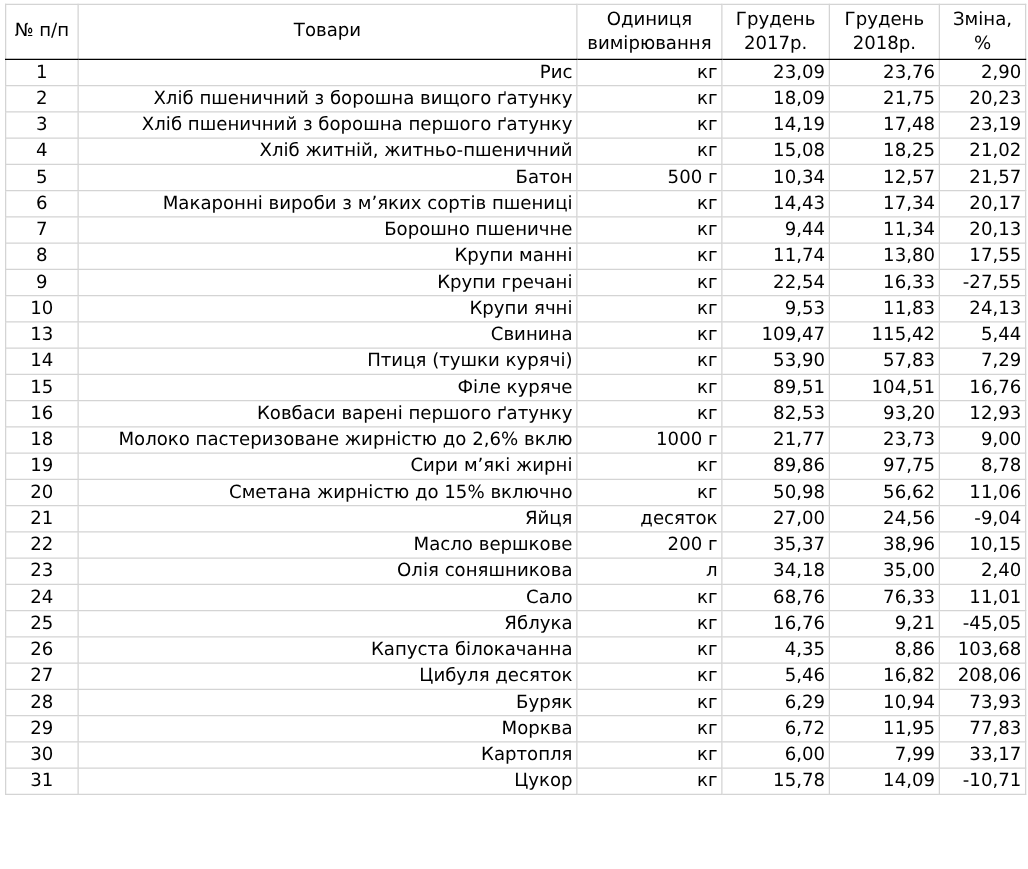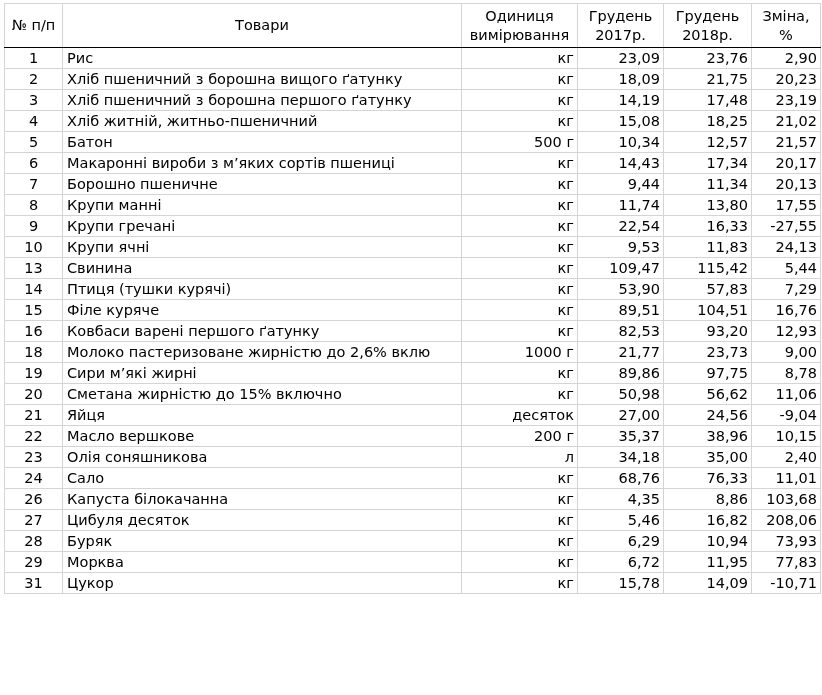--- a/index.html
+++ b/index.html
@@ -36,21 +36,21 @@
     }
     .sheet thead th {
       height: 43px;
       line-height: 19px;
       text-align: center;
       vertical-align: middle;
       border-bottom: 1.5px solid #000;
       white-space: normal;
     }
     .c-num { text-align: center; }
-    .c-name { text-align: left; padding-left: 4px !important; }
+    .c-name { text-align: right; padding-left: 4px !important; }
     .c-unit { text-align: right; }
     .c-val { text-align: right; }
     tr.bold td { font-weight: normal; }
     col.w-num  { width: 58px; }
     col.w-name { width: 399px; }
     col.w-unit { width: 116px; }
     col.w-v17  { width: 86px; }
     col.w-v18  { width: 88px; }
     col.w-chg  { width: 69px; }
   </style>
@@ -238,20 +238,28 @@
         <td class="c-val">2,40</td>
       </tr>
       <tr>
         <td class="c-num">24</td>
         <td class="c-name">Сало</td>
         <td class="c-unit">кг</td>
         <td class="c-val">68,76</td>
         <td class="c-val">76,33</td>
         <td class="c-val">11,01</td>
       </tr>
+      <tr>
+        <td class="c-num">25</td>
+        <td class="c-name">Яблука</td>
+        <td class="c-unit">кг</td>
+        <td class="c-val">16,76</td>
+        <td class="c-val">9,21</td>
+        <td class="c-val">-45,05</td>
+      </tr>
       <tr class="bold">
         <td class="c-num">26</td>
         <td class="c-name">Капуста білокачанна</td>
         <td class="c-unit">кг</td>
         <td class="c-val">4,35</td>
         <td class="c-val">8,86</td>
         <td class="c-val">103,68</td>
       </tr>
       <tr class="bold">
         <td class="c-num">27</td>
@@ -269,20 +277,28 @@
         <td class="c-val">10,94</td>
         <td class="c-val">73,93</td>
       </tr>
       <tr>
         <td class="c-num">29</td>
         <td class="c-name">Морква</td>
         <td class="c-unit">кг</td>
         <td class="c-val">6,72</td>
         <td class="c-val">11,95</td>
         <td class="c-val">77,83</td>
+      </tr>
+      <tr>
+        <td class="c-num">30</td>
+        <td class="c-name">Картопля</td>
+        <td class="c-unit">кг</td>
+        <td class="c-val">6,00</td>
+        <td class="c-val">7,99</td>
+        <td class="c-val">33,17</td>
       </tr>
       <tr>
         <td class="c-num">31</td>
         <td class="c-name">Цукор</td>
         <td class="c-unit">кг</td>
         <td class="c-val">15,78</td>
         <td class="c-val">14,09</td>
         <td class="c-val">-10,71</td>
       </tr>
     </tbody>

